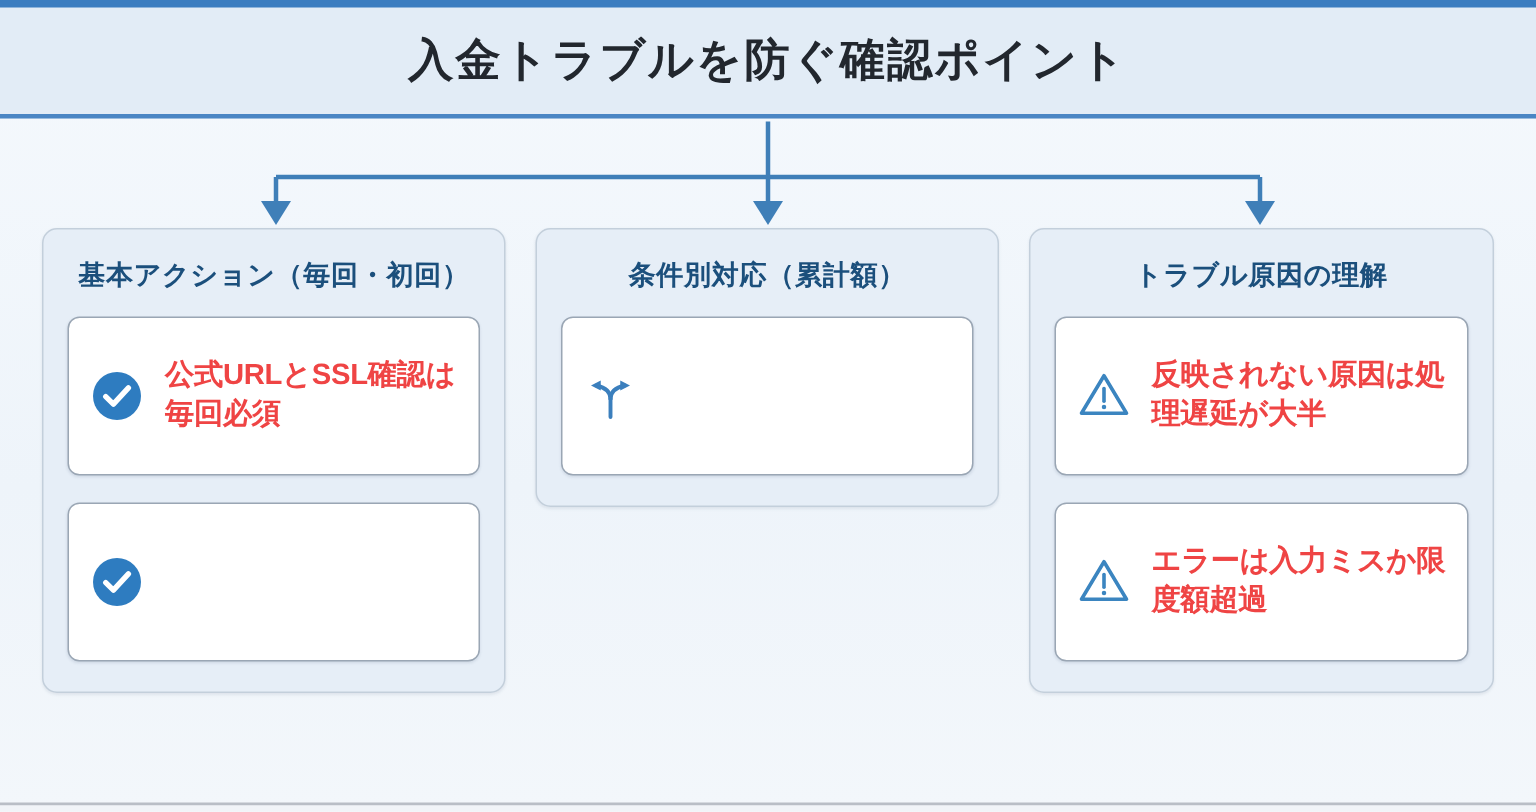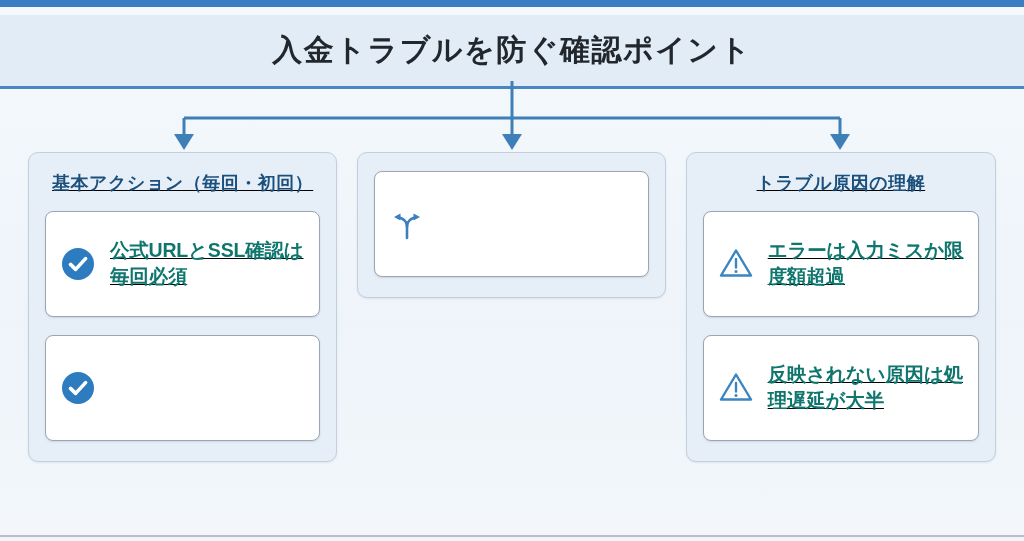--- a/index.html
+++ b/index.html
@@ -23,21 +23,21 @@
   
   .top-strip {
     position: absolute;
     left: 0; top: 0;
     width: 1024px; height: 7px;
     background: #3b7dc0;
   }
   
   .title-band {
     position: absolute;
-    left: 0; top: 15px;
+    left: 0; top: 5px;
     width: 1024px; height: 74px;
     background: #e2ecf6;
     border-bottom: 3px solid #4a86c4;
     box-sizing: border-box;
     display: flex;
     align-items: center;
     justify-content: center;
   }
   .title-text {
     font-size: 30px;
@@ -55,21 +55,20 @@
   }
   
   .columns {
     position: absolute;
     left: 28px;
     top: 152px;
     width: 968px;
     display: flex;
     align-items: flex-start;
     gap: 20px;
-    text-decoration: underline;
   }
   .panel {
     background: #e6eef7;
     border: 1px solid #c3cfdb;
     border-radius: 10px;
     box-sizing: border-box;
     padding: 18px 16px 20px 16px;
     box-shadow: 0 1px 2px rgba(60,80,110,0.10);
   }
   .panel.col1 { width: 312px; }
@@ -107,21 +106,21 @@
     width: 40px;
     height: 40px;
     display: flex;
     align-items: center;
     justify-content: center;
   }
   .card-text {
     font-size: 19.5px;
     font-weight: 700;
     line-height: 1.32;
-    color: #0f766e;
+    color: #ef4444;
     letter-spacing: -0.2px;
   }
   
   .bottom-line {
     position: absolute;
     left: 0; top: 535px;
     width: 1024px; height: 2px;
     background: #b9bec6;
   }
   .bottom-fill {
@@ -179,20 +178,21 @@
               <circle cx="18" cy="18" r="16" fill="#2e7cc0"></circle>
               <path d="M10.5 18.4 L15.6 23.4 L25.6 12.6" stroke="#ffffff" stroke-width="3.6" fill="none" stroke-linecap="round" stroke-linejoin="round"></path>
             </svg>
           </span>
         </div>
 
       </div>
     </div>
 
     <div class="panel col2">
+      <div class="panel-header">条件別対応（累計額）</div>
       <div class="cards">
 
         <div class="card">
           <span class="card-icon">
             <svg width="38" height="38" viewBox="0 0 38 38">
               <g stroke="#3b7fbd" stroke-width="2.6" fill="none" stroke-linecap="round" stroke-linejoin="round">
                 <path d="M19 33 L19 21"></path>
                 <path d="M19 21 C19 15, 14 13, 9.5 12"></path>
                 <path d="M19 21 C19 15, 24 13, 28.5 12"></path>
               </g>
@@ -210,32 +210,32 @@
       <div class="cards">
 
         <div class="card">
           <span class="card-icon">
             <svg width="38" height="38" viewBox="0 0 38 38">
               <path d="M19 5.5 L34 30.5 L4 30.5 Z" fill="none" stroke="#3b85c0" stroke-width="2.4" stroke-linejoin="round"></path>
               <path d="M19 14 L19 22.5" stroke="#3b85c0" stroke-width="2.4" stroke-linecap="round"></path>
               <circle cx="19" cy="26.4" r="1.5" fill="#3b85c0"></circle>
             </svg>
           </span>
-          <span class="card-text">エラーは入力ミスか限度額超過</span>
+          <span class="card-text">反映されない原因は処理遅延が大半</span>
         </div>
 
         <div class="card">
           <span class="card-icon">
             <svg width="38" height="38" viewBox="0 0 38 38">
               <path d="M19 5.5 L34 30.5 L4 30.5 Z" fill="none" stroke="#3b85c0" stroke-width="2.4" stroke-linejoin="round"></path>
               <path d="M19 14 L19 22.5" stroke="#3b85c0" stroke-width="2.4" stroke-linecap="round"></path>
               <circle cx="19" cy="26.4" r="1.5" fill="#3b85c0"></circle>
             </svg>
           </span>
-          <span class="card-text">反映されない原因は処理遅延が大半</span>
+          <span class="card-text">エラーは入力ミスか限度額超過</span>
         </div>
 
       </div>
     </div>
 
   </div>
 
   <div class="bottom-line"></div>
   <div class="bottom-fill"></div>
 

